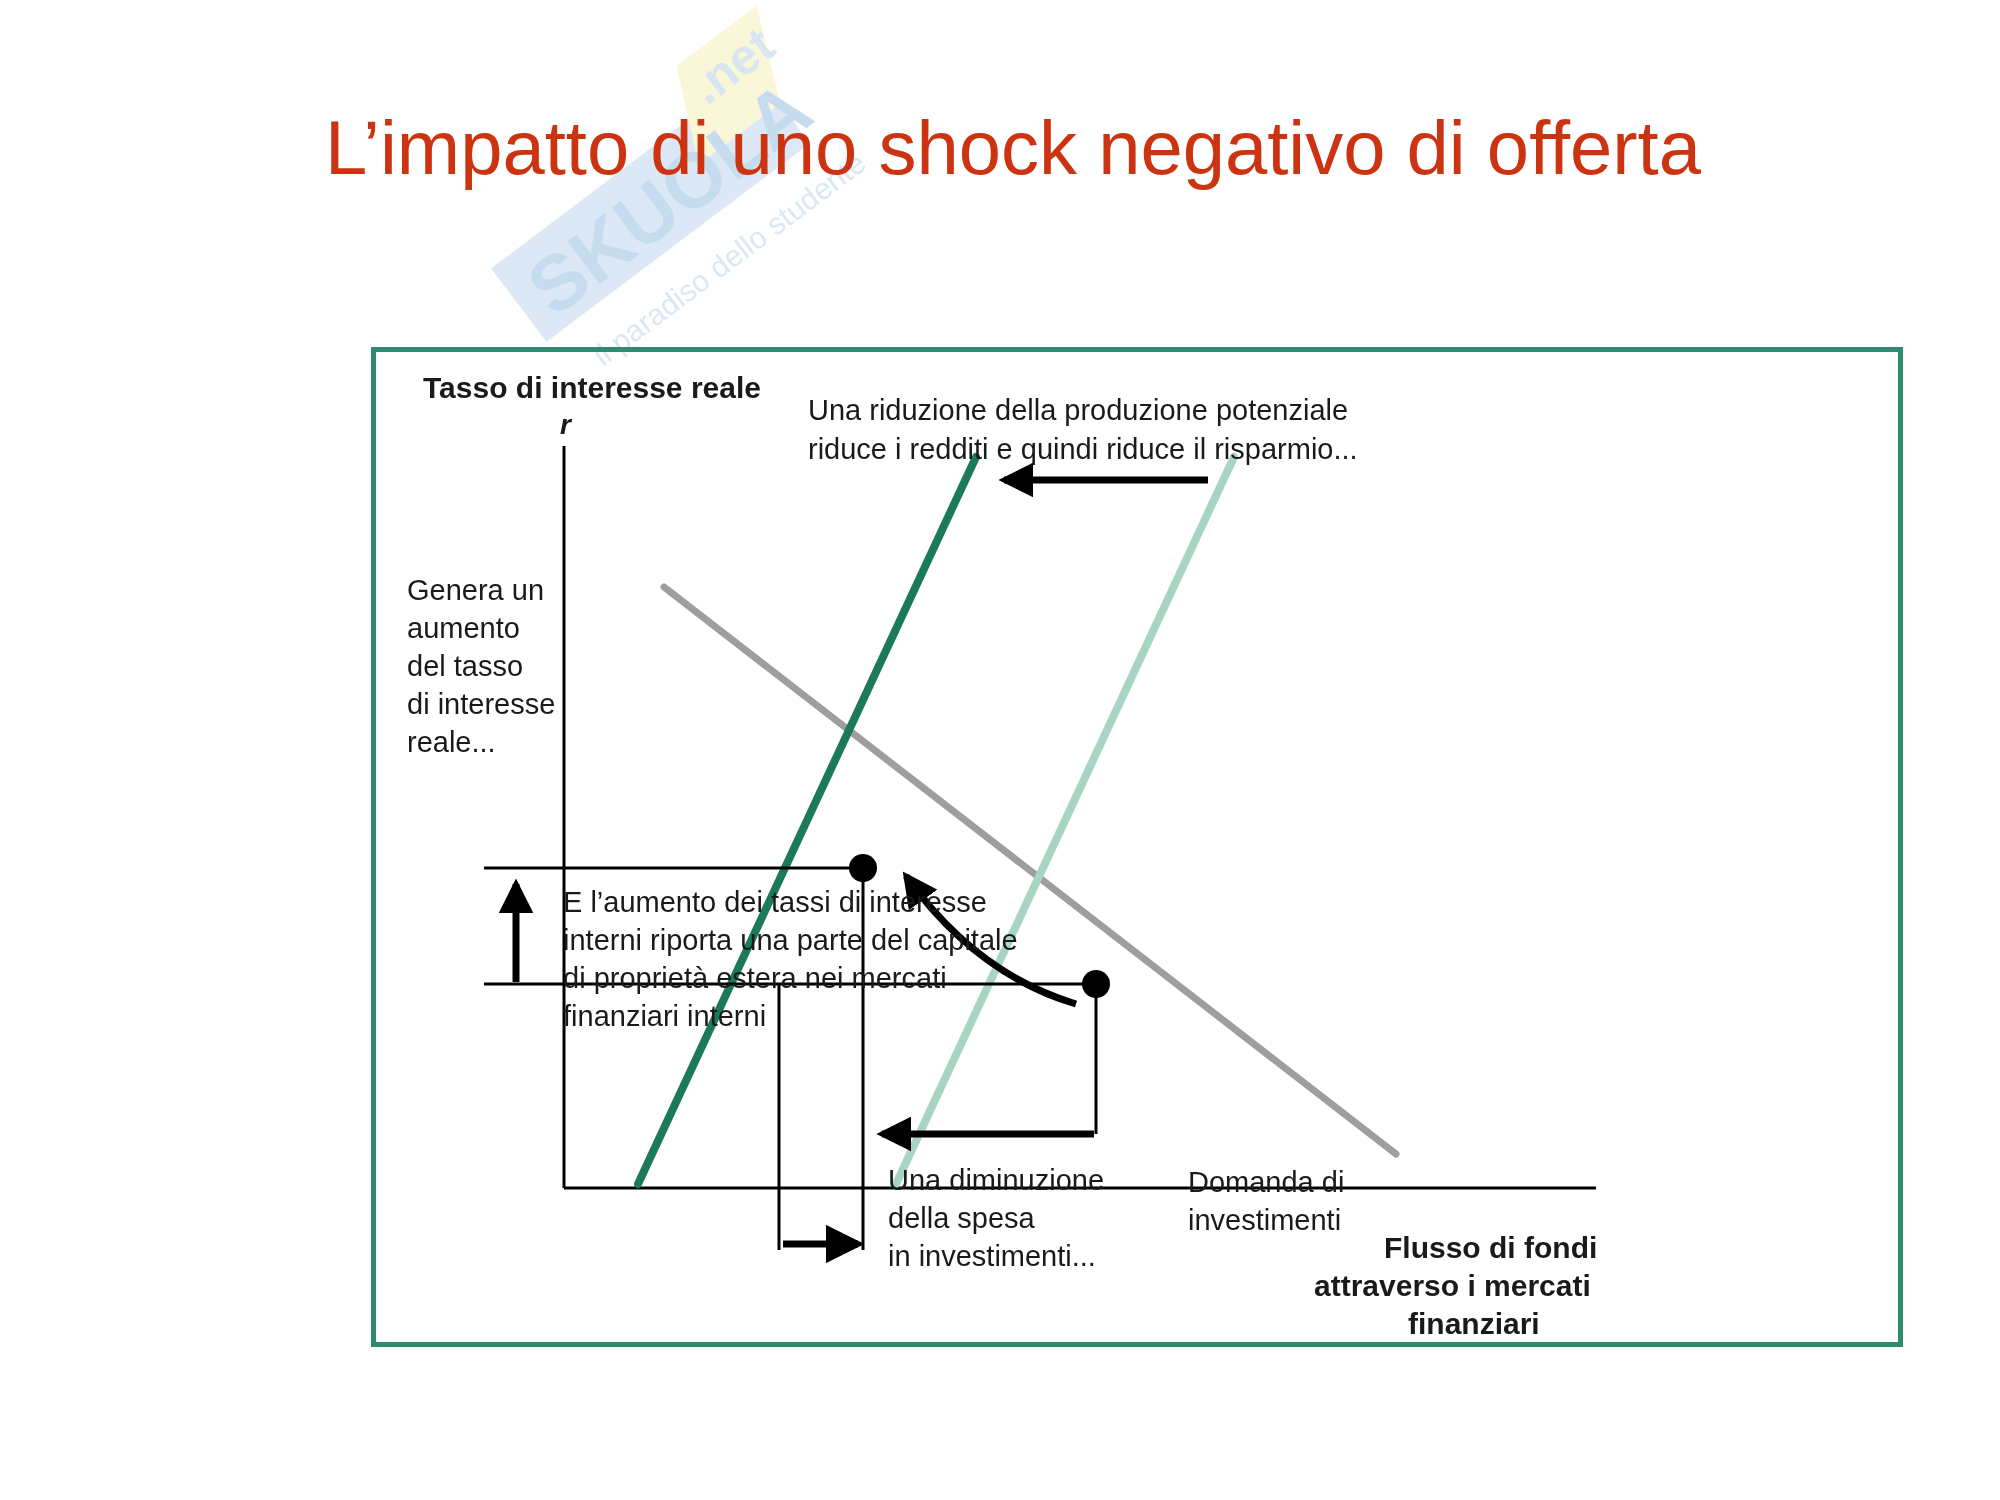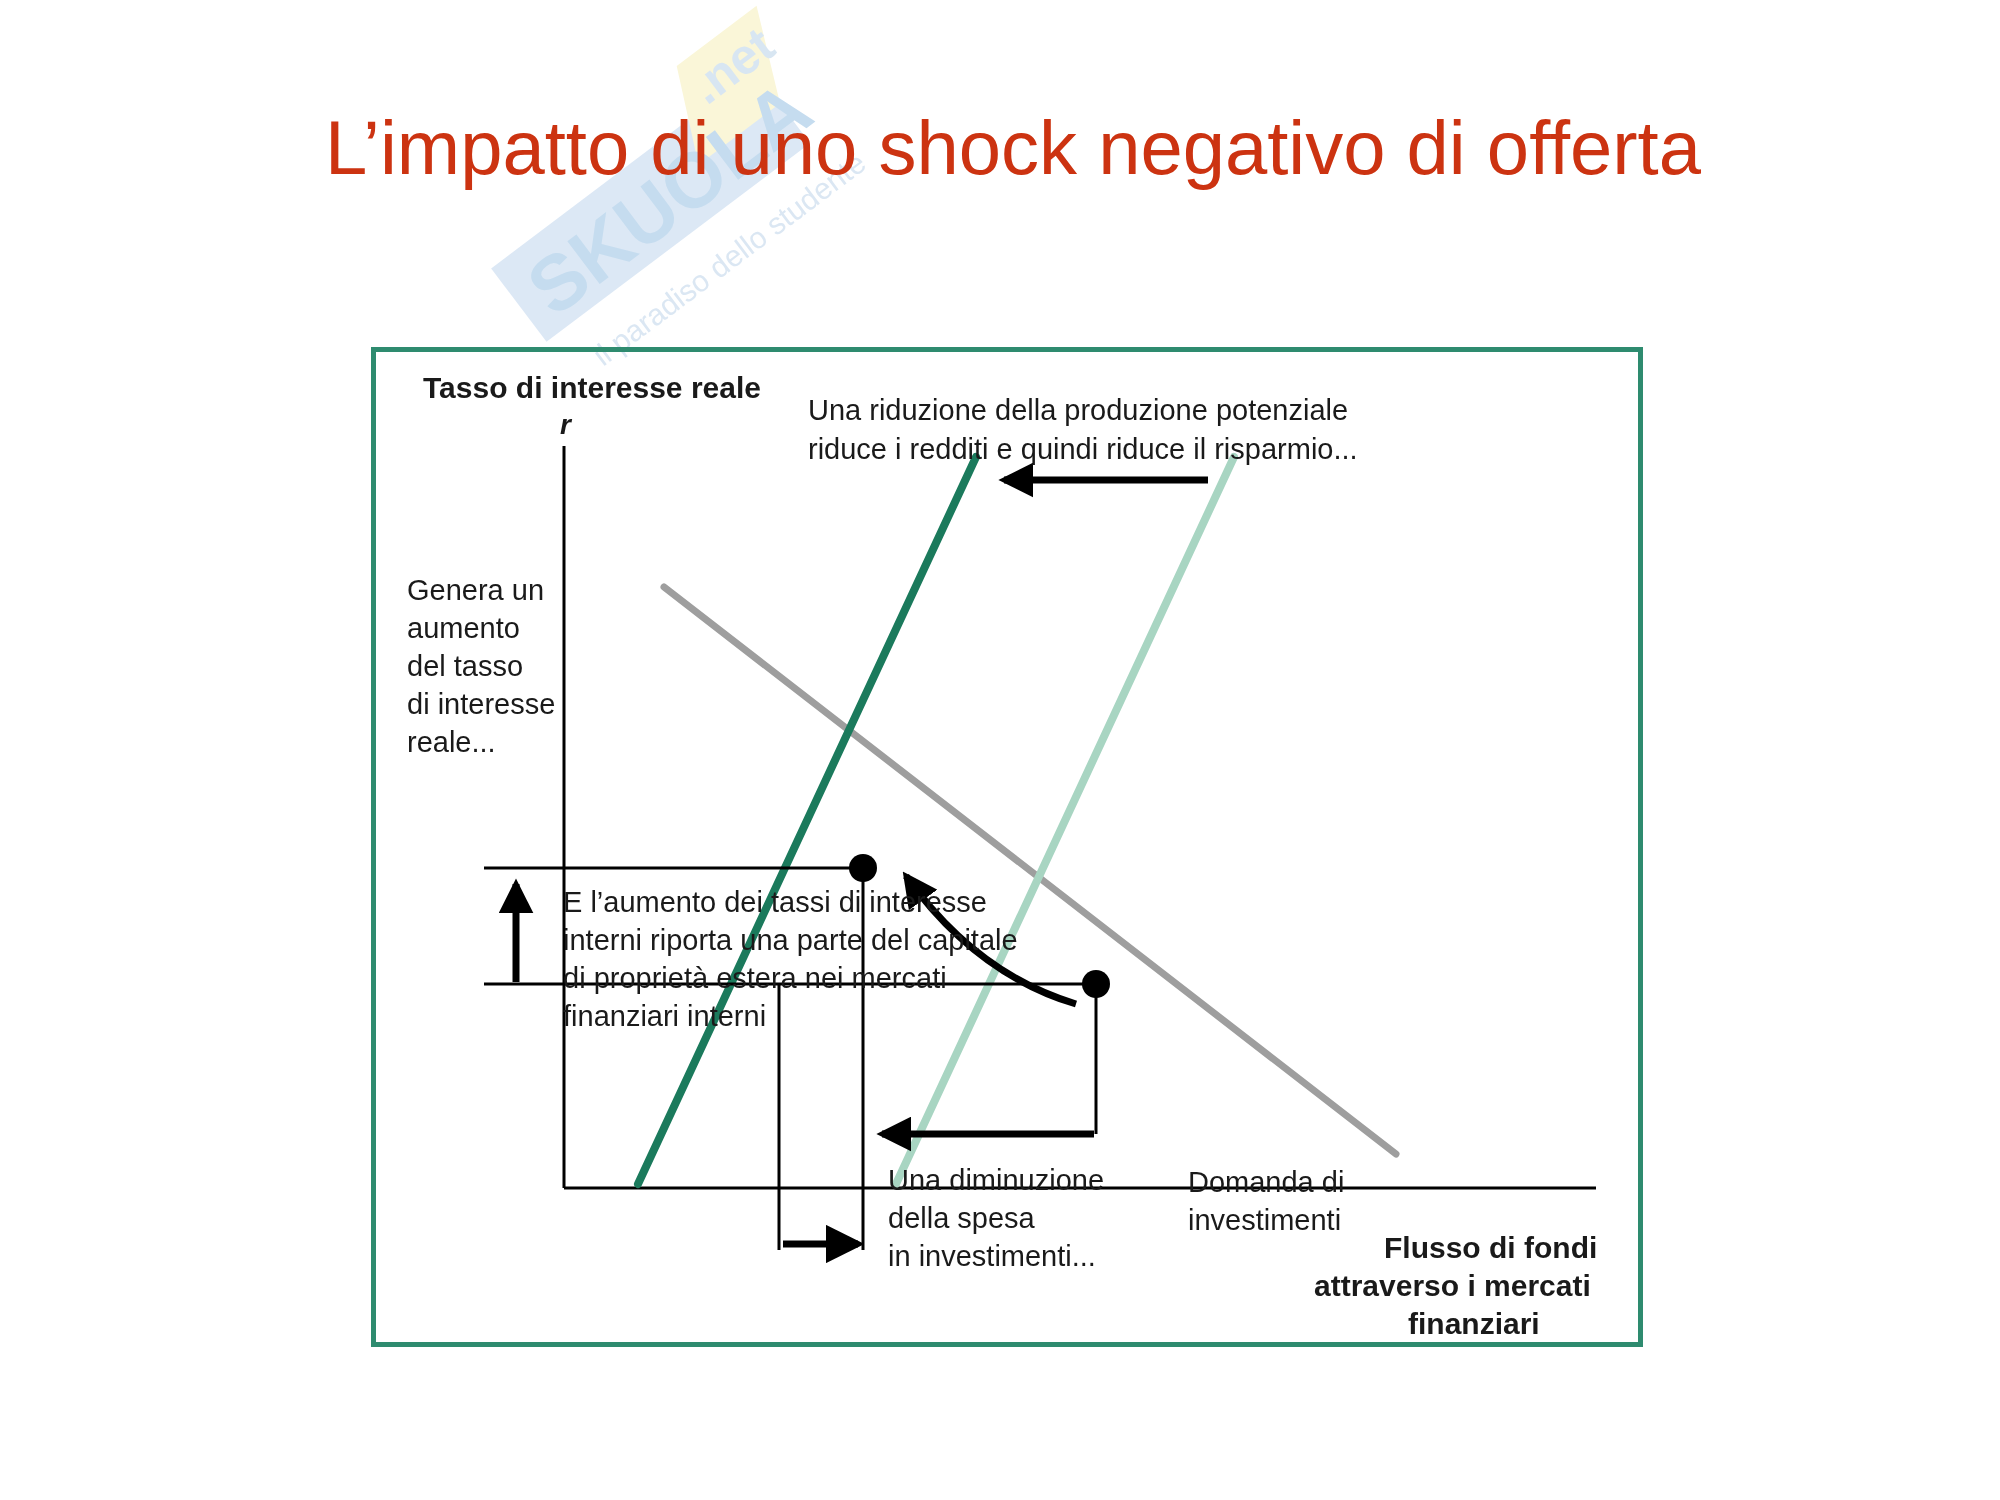--- a/index.html
+++ b/index.html
@@ -41,21 +41,21 @@
     white-space: nowrap;
     z-index: 3;
     padding-left: 13px;
   }
 
   
   #figure-frame {
     position: absolute;
     left: 371px;
     top: 347px;
-    width: 1272px;
+    width: 1532px;
     height: 1000px;
     border: 5px solid #2E8B6F;
     background: rgba(255,255,255,0.0);
     box-sizing: border-box;
     z-index: 2;
   }
   #figure-svg {
     position: absolute;
     left: 0;
     top: 0;

